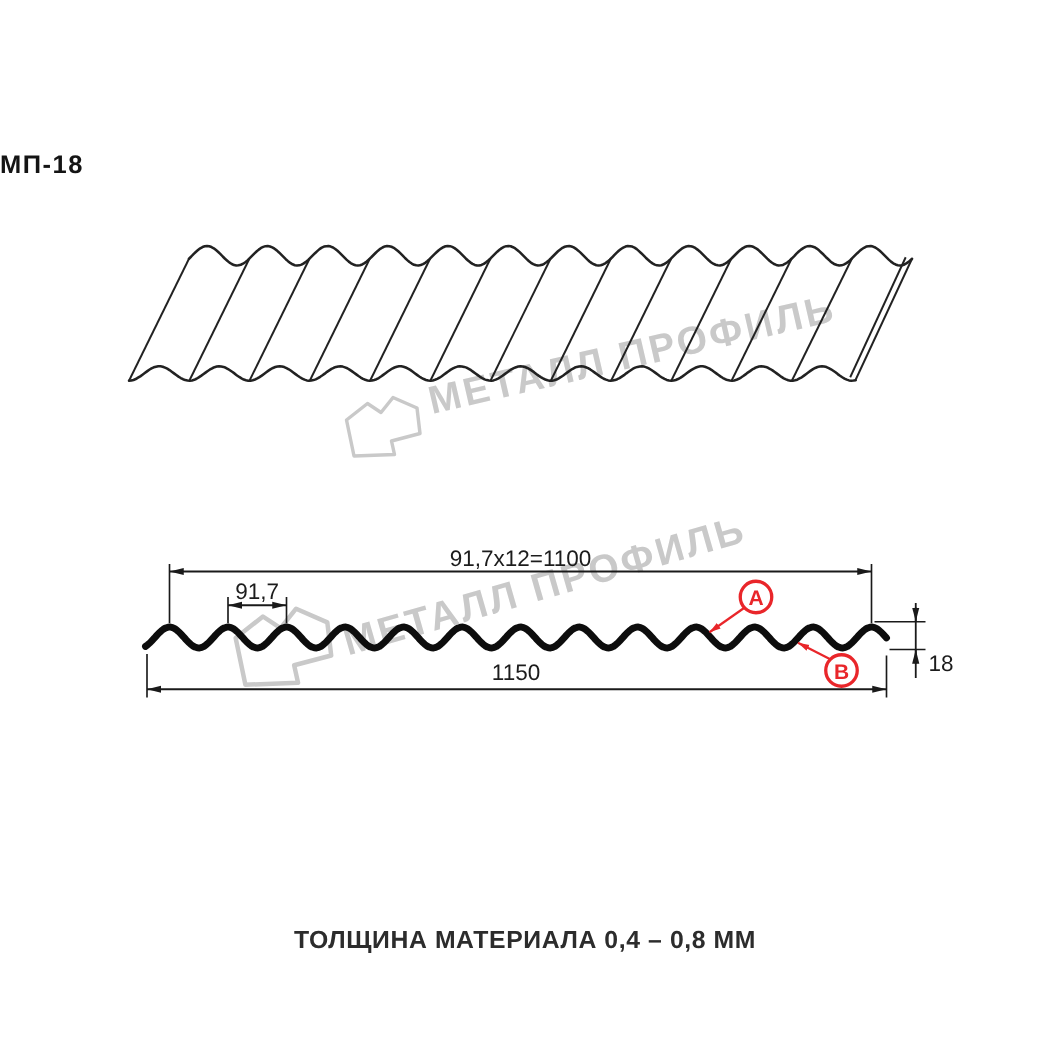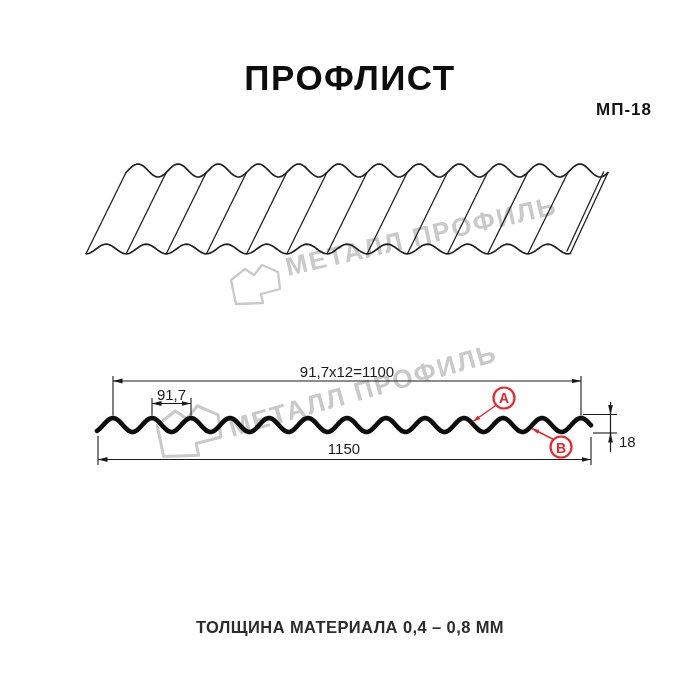--- a/index.html
+++ b/index.html
@@ -5,22 +5,22 @@
   html,body{margin:0;padding:0;background:#fff;}
   .page{
     position:relative;width:700px;height:700px;background:#ffffff;overflow:hidden;
     font-family:"Liberation Sans",sans-serif;
   }
   .title{
     position:absolute;top:58px;left:0;width:700px;text-align:center;
     font-size:35px;font-weight:800;letter-spacing:1.5px;color:#0d0d0d;
   }
   .subtitle{
-    position:absolute;top:100px;left:0;width:624px;text-align:right;
-    font-size:17px;font-weight:600;letter-spacing:1px;color:#141414;padding-left:28px;
+    position:absolute;top:100px;left:0;width:624px;text-align:left;
+    font-size:17px;font-weight:600;letter-spacing:1px;color:#141414;
   }
   .footer{
     position:absolute;top:618px;left:0;width:700px;text-align:center;
     font-size:16.5px;font-weight:600;letter-spacing:0.4px;color:#2c2c2c;
   }
   svg.scene{position:absolute;left:0;top:0;}
   .wmText{
     font-family:"Liberation Sans",sans-serif;font-size:26px;font-weight:700;
     letter-spacing:2px;fill:#c9c9c9;
   }
@@ -33,21 +33,20 @@
   .dimText{font-family:"Liberation Sans",sans-serif;font-size:15px;fill:#1c1c1c;}
   .redLine{stroke:#e9262a;stroke-width:1.5;}
   .redCircle{fill:#ffffff;stroke:#e9262a;stroke-width:2.2;}
   .redText{font-family:"Liberation Sans",sans-serif;font-size:14px;font-weight:700;fill:#e9262a;}
 </style>
 </head>
 <body>
 
 <div class="page">
 
-  <div class="title">ПРОФЛИСТ</div>
   <div class="subtitle">МП-18</div>
 
   <svg class="scene" width="700" height="700" viewBox="0 0 700 700">
     <defs>
       <marker id="arrB" viewBox="0 0 10 6" refX="9.5" refY="3" markerWidth="10" markerHeight="6" markerUnits="userSpaceOnUse" orient="auto-start-reverse">
         <path d="M0,0.6 L9.5,3 L0,5.4 Z" fill="#1a1a1a"></path>
       </marker>
       <marker id="arrR" viewBox="0 0 8 6" refX="7.5" refY="3" markerWidth="8" markerHeight="6" markerUnits="userSpaceOnUse" orient="auto-start-reverse">
         <path d="M0,0.8 L7.5,3 L0,5.2 Z" fill="#e9262a"></path>
       </marker>

